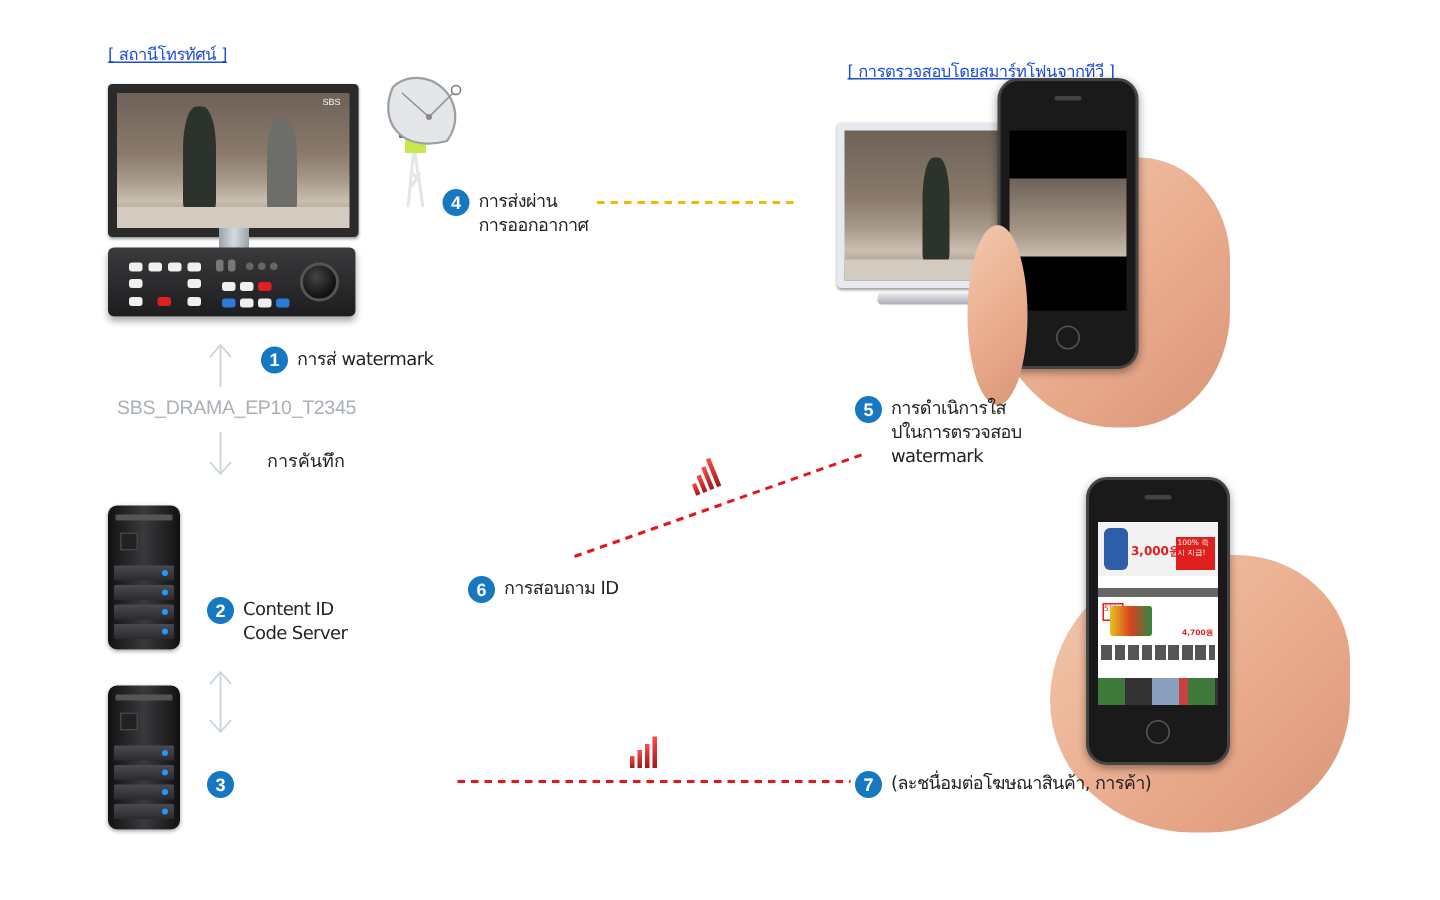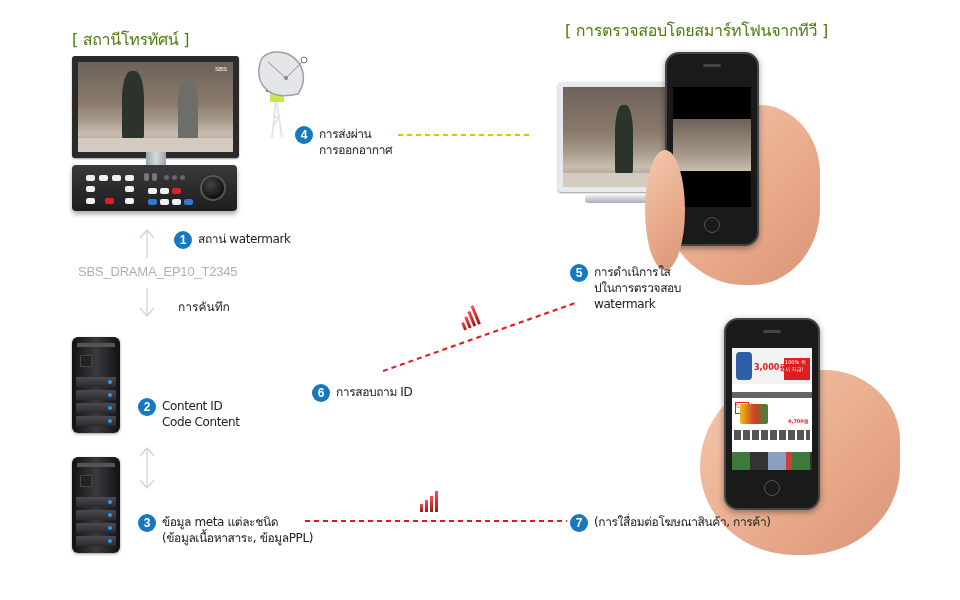--- a/index.html
+++ b/index.html
@@ -1,19 +1,19 @@
 <!DOCTYPE html>
 <html><head>
 <meta charset="utf-8">
 <style>
   html, body { margin:0; padding:0; background:#ffffff; }
   body { width:960px; height:600px; position:relative; overflow:hidden;
          font-family:"DejaVu Sans","Liberation Sans",sans-serif; color:#222; }
   .abs { position:absolute; }
-  .section-title { font-size:16px; color:#4d7c0f; letter-spacing:-0.3px; }
+  .section-title { font-size:11px; color:#1d4ed8; letter-spacing:-0.3px;text-decoration:underline; }
   .step { position:absolute; display:flex; align-items:flex-start; gap:6px; }
   .badge { width:18px; height:18px; border-radius:50%; background:#1578c0; color:#fff;
            font-size:12px; font-weight:bold; display:flex; align-items:center; justify-content:center;
            flex-shrink:0; margin-top:0px; font-family:"Liberation Sans",sans-serif; }
   .step-text { font-size:12px; line-height:16px; color:#222; letter-spacing:-0.4px; }
   .step-text span { display:block; }
   .code-label { font-size:13px; color:#aab0b5; letter-spacing:-0.2px; font-family:"Liberation Sans",sans-serif; }
   .plain-label { font-size:12px; color:#222; }
   
   .monitor { background:#2a2a2a; border-radius:3px; padding:6px; box-shadow:0 1px 2px rgba(0,0,0,.4); }
@@ -37,21 +37,21 @@
   .phone .scr { position:absolute; background:#000; }
   .phone .home { position:absolute; width:14px; height:14px; border-radius:50%; border:1px solid #555; }
   .phone .spk { position:absolute; height:3px; width:18px; background:#444; border-radius:2px; }
   .hand { position:absolute; background:linear-gradient(135deg,#f4c9ae,#e8a98a 60%,#d99577); }
   svg { position:absolute; overflow:visible; }
 </style>
 </head>
 <body>
 
 <div class="abs section-title" style="left:72px;top:27px;">[ สถานีโทรทัศน์ ]</div>
-<div class="abs section-title" style="left:565px;top:18px;">[ การตรวจสอบโดยสมาร์ทโฟนจากทีวี ]</div>
+<div class="abs section-title" style="left:565px;top:38px;">[ การตรวจสอบโดยสมาร์ทโฟนจากทีวี ]</div>
 
 <div class="abs monitor" style="left:72px;top:56px;width:155px;height:90px;">
   <div class="screen">
     <div class="abs" style="right:6px;top:4px;font-size:6px;color:#fff;font-family:'Liberation Sans',sans-serif;">SBS</div>
     <div class="person" style="left:44px;width:22px;height:70px;background:#2c332c;"></div>
     <div class="person" style="left:100px;width:20px;height:62px;background:#6d6d6a;"></div>
     <div class="abs" style="left:0;right:0;bottom:0;height:14px;background:#d4cbc0;"></div>
   </div>
 </div>
 <div class="abs stand-neck" style="left:146px;top:152px;width:20px;height:14px;"></div>
@@ -104,21 +104,21 @@
 <svg style="left:139px;top:228px;" width="16" height="90">
   <path d="M8,2 L8,30 M1,10 L8,2 L15,10" stroke="#c9d3da" stroke-width="1.2" fill="none"></path>
   <path d="M8,60 L8,88 M1,80 L8,88 L15,80" stroke="#c9d3da" stroke-width="1.2" fill="none"></path>
 </svg>
 <div class="abs code-label" style="left:78px;top:264px;">SBS_DRAMA_EP10_T2345</div>
 <div class="abs plain-label" style="left:178px;top:297px;">การคันทึก</div>
 
 <div class="step" style="left:174px;top:231px;">
   <div class="badge">1</div>
   <div class="step-text">
-      <span>สถาน่ watermark</span>
+      <span>การส่ watermark</span>
     </div>
 </div>
 
 <div class="server" style="left:72px;top:337px;">
   <div class="top"></div>
     <div class="sq"></div>
   <div class="bay" style="top:40px"></div>
     <div class="bay" style="top:53px"></div>
     <div class="bay" style="top:66px"></div>
     <div class="bay" style="top:79px"></div>
@@ -132,30 +132,26 @@
   <div class="bay" style="top:40px"></div>
     <div class="bay" style="top:53px"></div>
     <div class="bay" style="top:66px"></div>
     <div class="bay" style="top:79px"></div>
 </div>
 
 <div class="step" style="left:138px;top:398px;">
   <div class="badge">2</div>
   <div class="step-text">
       <span>Content ID</span>
-      <span>Code Content</span>
+      <span>Code Server</span>
     </div>
 </div>
 
 <div class="step" style="left:138px;top:514px;">
   <div class="badge">3</div>
-  <div class="step-text">
-      <span>ข้อมูล meta แต่ละชนิด</span>
-      <span>(ข้อมูลเนื้อหาสาระ, ข้อมูลPPL)</span>
-    </div>
 </div>
 
 <svg style="left:305px;top:519px;" width="262" height="4">
   <line x1="0" y1="2" x2="262" y2="2" stroke="#e8141b" stroke-width="2" stroke-dasharray="5,4"></line>
 </svg>
 <svg style="left:419px;top:490px;" width="24" height="24">
   <defs>
       <linearGradient id="sg1" x1="0" y1="0" x2="0" y2="1">
         <stop offset="0" stop-color="#ff4a4a"></stop>
         <stop offset="1" stop-color="#9a1b1b"></stop>
@@ -232,15 +228,15 @@
     <div class="abs" style="left:56px;top:70px;font-size:5px;color:#e01e1e;font-weight:bold;">4,700원</div>
     <div class="abs" style="left:2px;top:82px;width:76px;height:10px;background:repeating-linear-gradient(90deg,#555 0 7px,#fff 7px 9px);"></div>
     <div class="abs" style="left:0;top:104px;width:80px;height:18px;background:repeating-linear-gradient(90deg,#3f7a3a 0 18px,#333 18px 36px,#8aa0c0 36px 54px,#c84040 54px 60px);"></div>
   </div>
   <div class="home" style="left:38px;top:160px"></div>
 </div>
 
 <div class="step" style="left:570px;top:514px;">
   <div class="badge">7</div>
   <div class="step-text">
-      <span>(การใสื่อมต่อโฆษณาสินค้า, การค้า)</span>
+      <span>(ละชนื่อมต่อโฆษณาสินค้า, การค้า)</span>
     </div>
 </div>
 
 </body></html>

